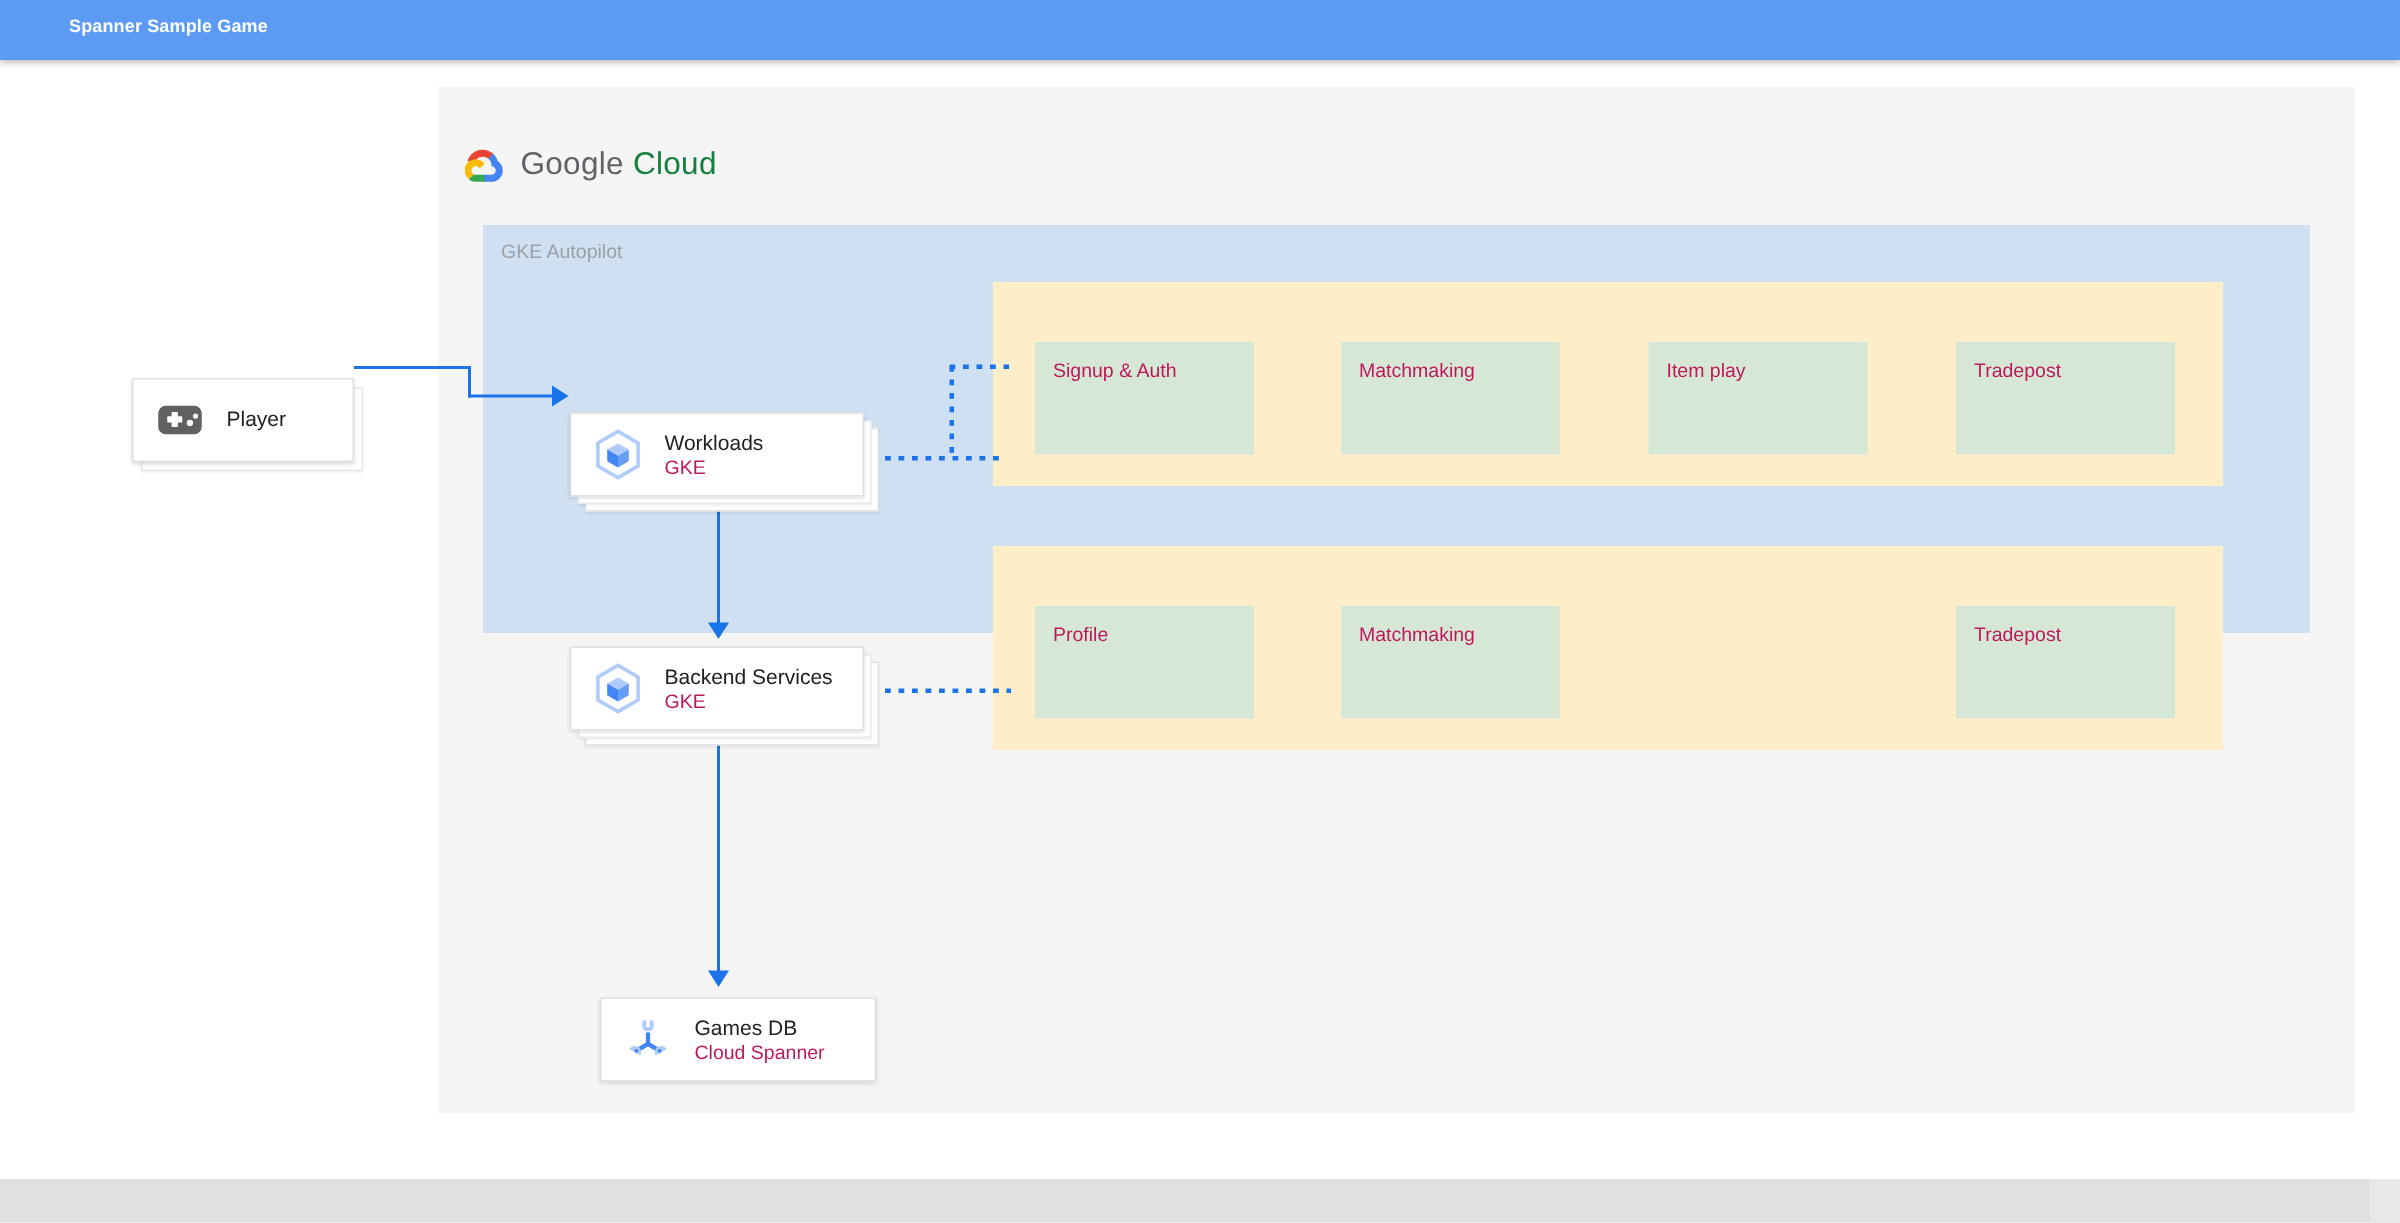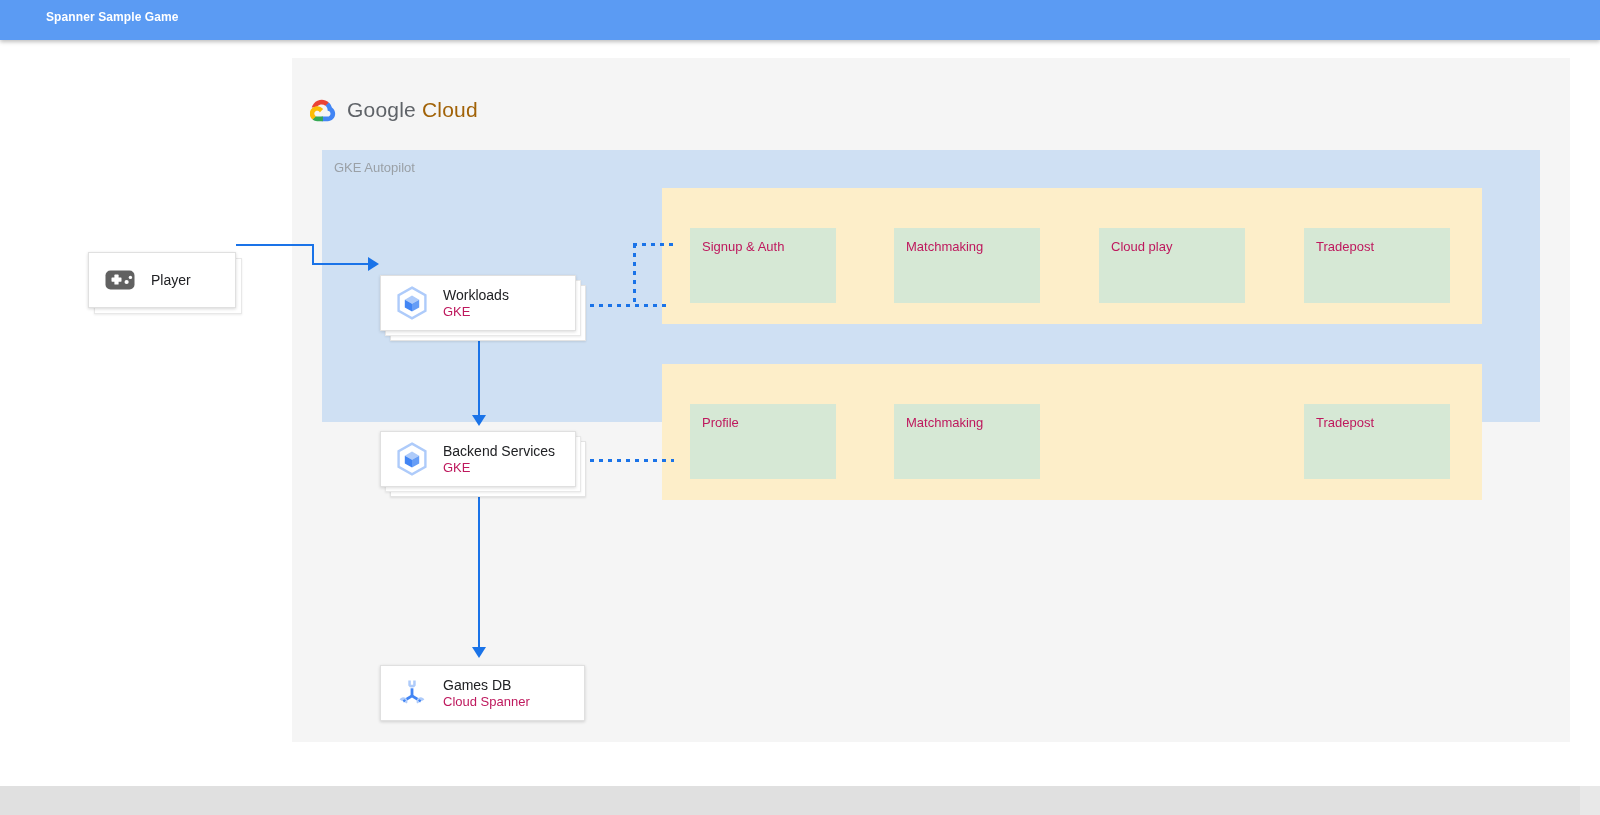--- a/index.html
+++ b/index.html
@@ -38,21 +38,21 @@
     background: #f5f5f5;
   }
   .gcp-logo {
     position: absolute; left: 18px; top: 40px;
     display: flex; align-items: center; gap: 9px;
   }
   .gcp-logo svg { display: block; }
   .gcp-logo-text {
     font-size: 21px; color: #5f6368; letter-spacing: .2px;
   }
-  .gcp-logo-text .light { color: #a16207; }
+  .gcp-logo-text .light { color: #15803d; }
 
   
   .gke-region {
     position: absolute; left: 30px; top: 92px;
     width: 1218px; height: 272px;
     background: #cfe0f3;
   }
   .gke-region-label {
     position: absolute; left: 12px; top: 10px;
     font-size: 13px; color: #9aa0a6;
@@ -118,21 +118,21 @@
   
   #node-player { left: 88px; top: 212px; }
   #node-player .card,
   #node-player .stack1 { width: 148px; }
   #node-player .stack1 { left: 6px; top: 6px; }
   #node-player .t1 { font-size: 14px; text-align: right; }
 
   #node-workloads { left: 380px; top: 235px; }
   #node-backend   { left: 380px; top: 391px; }
   #node-gamesdb   { left: 380px; top: 625px; }
-  #node-gamesdb .card { width: 205px; }
+  #node-gamesdb .card { width: 184px; margin-left: 20px; }
 
   
   .conn { position: absolute; background: #1a73e8; }
   .arrowhead {
     position: absolute; width: 0; height: 0;
   }
   .arrowhead.down {
     border-left: 7px solid transparent;
     border-right: 7px solid transparent;
     border-top: 11px solid #1a73e8;
@@ -194,21 +194,21 @@
       <div class="gke-region-label">GKE Autopilot</div>
 
       <div class="svc-group top">
         <div class="svc-box" style="left:28px">
           <span class="svc-box-label">Signup &amp; Auth</span>
         </div>
         <div class="svc-box" style="left:232px">
           <span class="svc-box-label">Matchmaking</span>
         </div>
         <div class="svc-box" style="left:437px">
-          <span class="svc-box-label">Cloud play</span>
+          <span class="svc-box-label">Item play</span>
         </div>
         <div class="svc-box" style="left:642px">
           <span class="svc-box-label">Tradepost</span>
         </div>
       </div>
 
       <div class="svc-group bottom">
         <div class="svc-box" style="left:28px">
           <span class="svc-box-label">Profile</span>
         </div>

